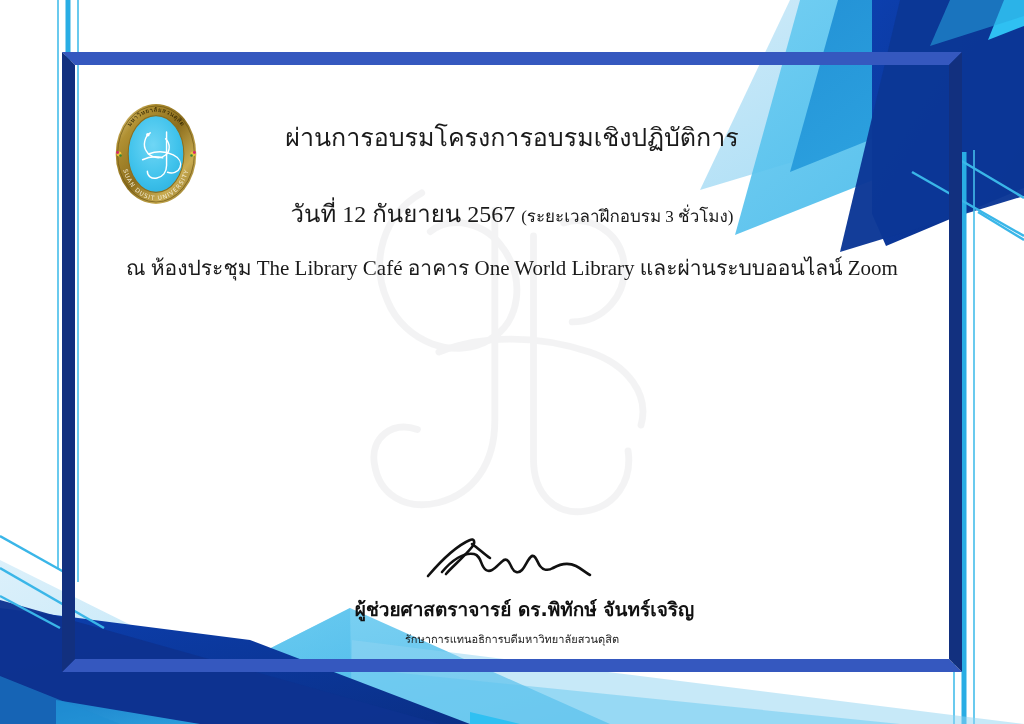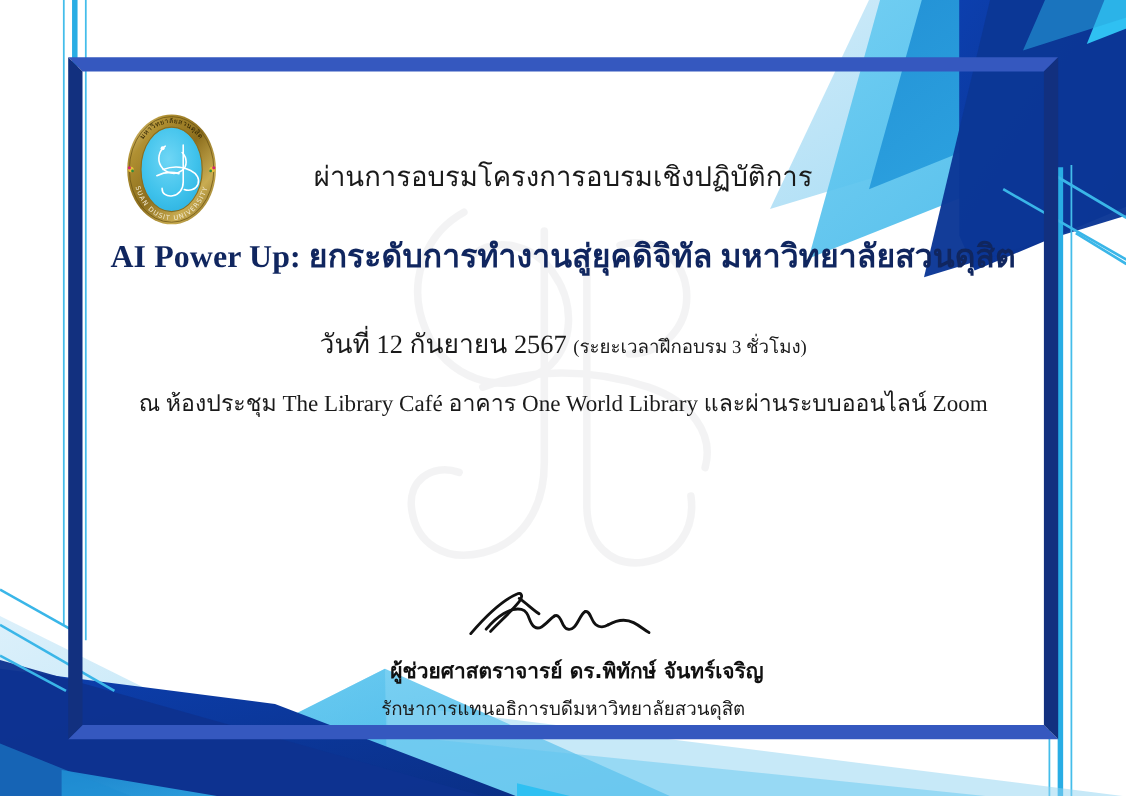--- a/index.html
+++ b/index.html
@@ -79,21 +79,21 @@
     font-size: 44px;
     color: #9d7d27;
     font-weight: bold;
     letter-spacing: 1px;
     margin-top: 76px;
     font-family: "DejaVu Sans", "Liberation Sans", sans-serif;
   }
   .l-passed {
     font-size: 25px;
     color: #1a1a1a;
-    margin-top: 48px;
+    margin-top: 25px;
   }
   .l-course {
     font-size: 29px;
     color: #10265f;
     font-weight: bold;
     margin-top: 30px;
     letter-spacing: .1px;
   }
   .l-date {
     font-size: 24px;
@@ -118,21 +118,21 @@
   .sig-mark { width: 200px; height: 56px; margin: 0 auto; display: block; }
   .sig-name {
     font-size: 19px;
     color: #111111;
     font-weight: bold;
     margin-top: 6px;
     font-family: "DejaVu Sans", "Liberation Sans", sans-serif;
     padding-left: 25px;
   }
   .sig-title {
-    font-size: 17px;
+    font-size: 11px;
     color: #1a1a1a;
     margin-top: 6px;
     font-family: "DejaVu Sans", "Liberation Sans", sans-serif;
   }
 </style>
 </head>
 <body>
 
 <div id="certificate">
 
@@ -280,21 +280,20 @@
         <path d="M61 33 C61 46 61 59 61 68 C61 75 57 80 51 81 C45 82 41 79 41 74"></path>
         <path d="M42 56 C50 53 60 53 68 57 C74 60 77 65 75 70 C73 75 67 77 62 75"></path>
         <path d="M36 62 C42 59 50 58 57 60"></path>
         <circle cx="41.5" cy="36" r="1.9" fill="#ffffff" stroke="none"></circle>
       </g>
     </svg>
   </div>
 
   <div class="content">
     <div class="line l-passed">ผ่านการอบรมโครงการอบรมเชิงปฏิบัติการ</div>
-    <div class="line l-course">AI Power Up: ยกระดับการทำงานสู่ยุคดิจิทัล มหาวิทยาลัยสวนดุสิต</div>
     <div class="line l-date">
       <span>วันที่ 12 กันยายน 2567</span>
       <span class="duration">(ระยะเวลาฝึกอบรม 3 ชั่วโมง)</span>
     </div>
     <div class="line l-venue">ณ ห้องประชุม The Library Café อาคาร One World Library และผ่านระบบออนไลน์ Zoom</div>
   </div>
 
   <div class="sig-block">
     <svg class="sig-mark" viewBox="0 0 200 56" xmlns="http://www.w3.org/2000/svg">
       <g fill="none" stroke="#111111" stroke-width="2.6" stroke-linecap="round" stroke-linejoin="round">

